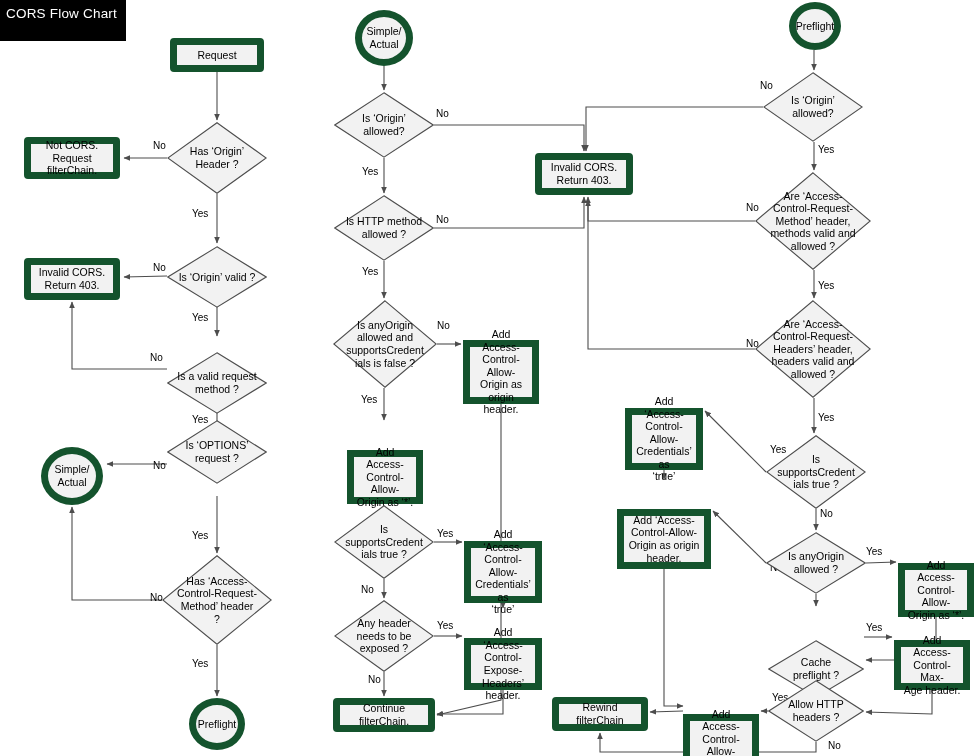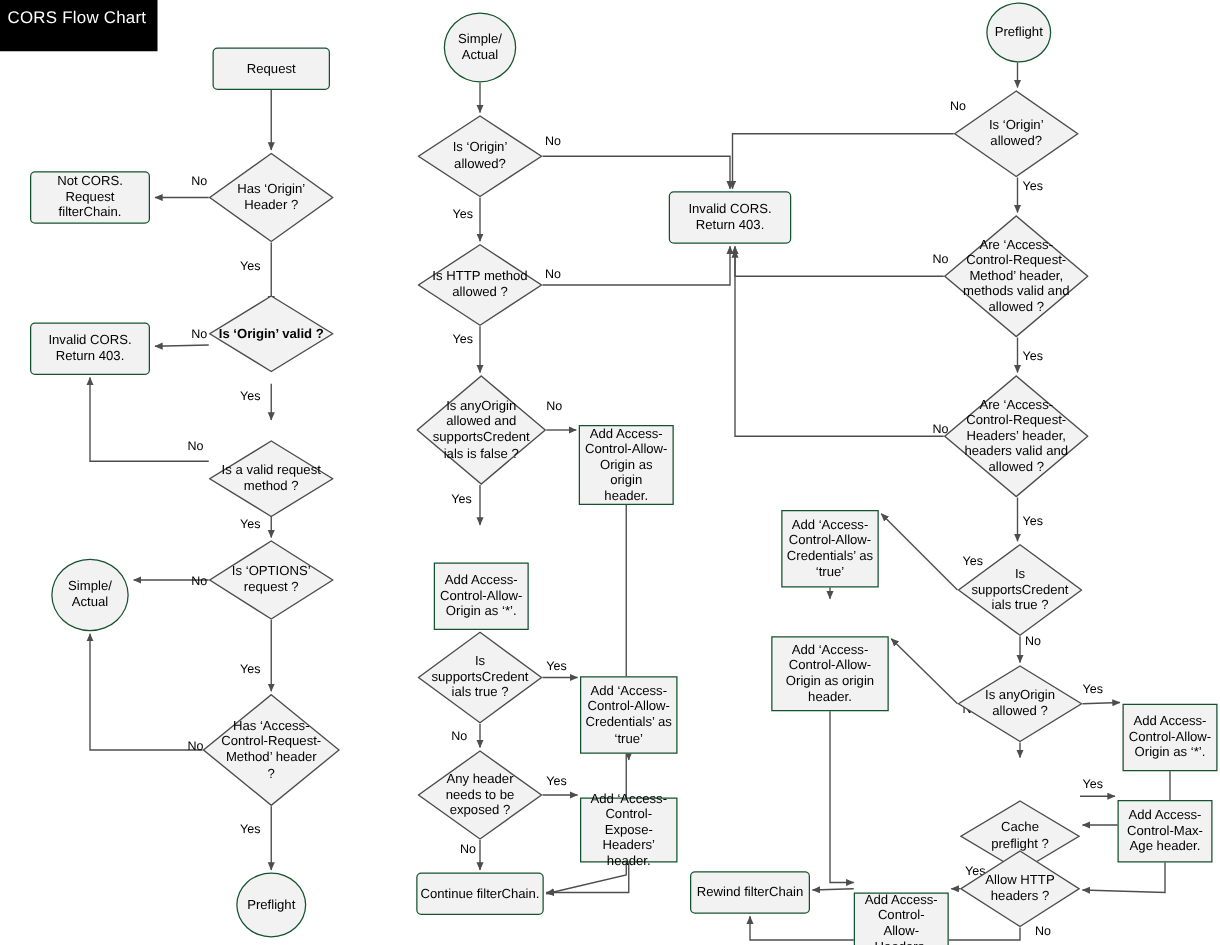--- a/index.html
+++ b/index.html
@@ -15,21 +15,21 @@
 
   .node{
     position:absolute;
     box-sizing:border-box;
     display:flex;align-items:center;justify-content:center;
     text-align:center;
     font-size:10.5px;
     line-height:1.2;
     color:#000;
     background:#f2f2f2;
-    border:1px solid #14532d;
+    border:7px solid #14532d;
     padding:2px;
     white-space:pre-line;
   }
   .rect{border-radius:0;margin-top:28px;}
   .round{border-radius:4px;}
   .ellipse{border-radius:50%;}
   .diamond{
     background:transparent;border:none;padding:0;
   }
   .diamond .dlabel{
@@ -123,30 +123,30 @@
 
   <div id="title">CORS Flow Chart</div>
 
 <div class="node round" style="left: 170px; top: 38px; width: 94px; height: 34px;">Request</div>
     <div class="node diamond" style="left: 167px; top: 122px; width: 100px; height: 72px;"><svg class="dshape" viewBox="0 0 100 72" preserveAspectRatio="none">
         <polygon points="50,0.8 99.2,36 50,71.2 0.8,36" fill="#f2f2f2" stroke="#4d4d4d" stroke-width="1.1"></polygon>
       </svg><div class="dlabel">Has ‘Origin’
 Header ?</div></div>
     <div class="node round" style="left: 24px; top: 137px; width: 96px; height: 42px;">Not CORS. Request
 filterChain.</div>
-    <div class="node diamond" style="left: 167px; top: 236px; width: 100px; height: 62px; font-weight: bold;"><svg class="dshape" viewBox="0 0 100 62" preserveAspectRatio="none">
+    <div class="node diamond" style="left: 167px; top: 246px; width: 100px; height: 62px;"><svg class="dshape" viewBox="0 0 100 62" preserveAspectRatio="none">
         <polygon points="50,0.8 99.2,31 50,61.2 0.8,31" fill="#f2f2f2" stroke="#4d4d4d" stroke-width="1.1"></polygon>
       </svg><div class="dlabel">Is ‘Origin’ valid ?</div></div>
     <div class="node round" style="left: 24px; top: 258px; width: 96px; height: 42px;">Invalid CORS.
 Return 403.</div>
     <div class="node diamond" style="left: 167px; top: 352px; width: 100px; height: 62px;"><svg class="dshape" viewBox="0 0 100 62" preserveAspectRatio="none">
         <polygon points="50,0.8 99.2,31 50,61.2 0.8,31" fill="#f2f2f2" stroke="#4d4d4d" stroke-width="1.1"></polygon>
       </svg><div class="dlabel">Is a valid request
 method ?</div></div>
-    <div class="node diamond" style="left: 167px; top: 432px; width: 100px; height: 64px;"><svg class="dshape" viewBox="0 0 100 64" preserveAspectRatio="none">
+    <div class="node diamond" style="left: 167px; top: 420px; width: 100px; height: 64px;"><svg class="dshape" viewBox="0 0 100 64" preserveAspectRatio="none">
         <polygon points="50,0.8 99.2,32 50,63.2 0.8,32" fill="#f2f2f2" stroke="#4d4d4d" stroke-width="1.1"></polygon>
       </svg><div class="dlabel">Is ‘OPTIONS’
 request ?</div></div>
     <div class="node ellipse" style="left: 41px; top: 447px; width: 62px; height: 58px;">Simple/
 Actual</div>
     <div class="node diamond" style="left: 162px; top: 555px; width: 110px; height: 90px;"><svg class="dshape" viewBox="0 0 110 90" preserveAspectRatio="none">
         <polygon points="55,0.8 109.2,45 55,89.2 0.8,45" fill="#f2f2f2" stroke="#4d4d4d" stroke-width="1.1"></polygon>
       </svg><div class="dlabel">Has ‘Access-
 Control-Request-
 Method’ header

